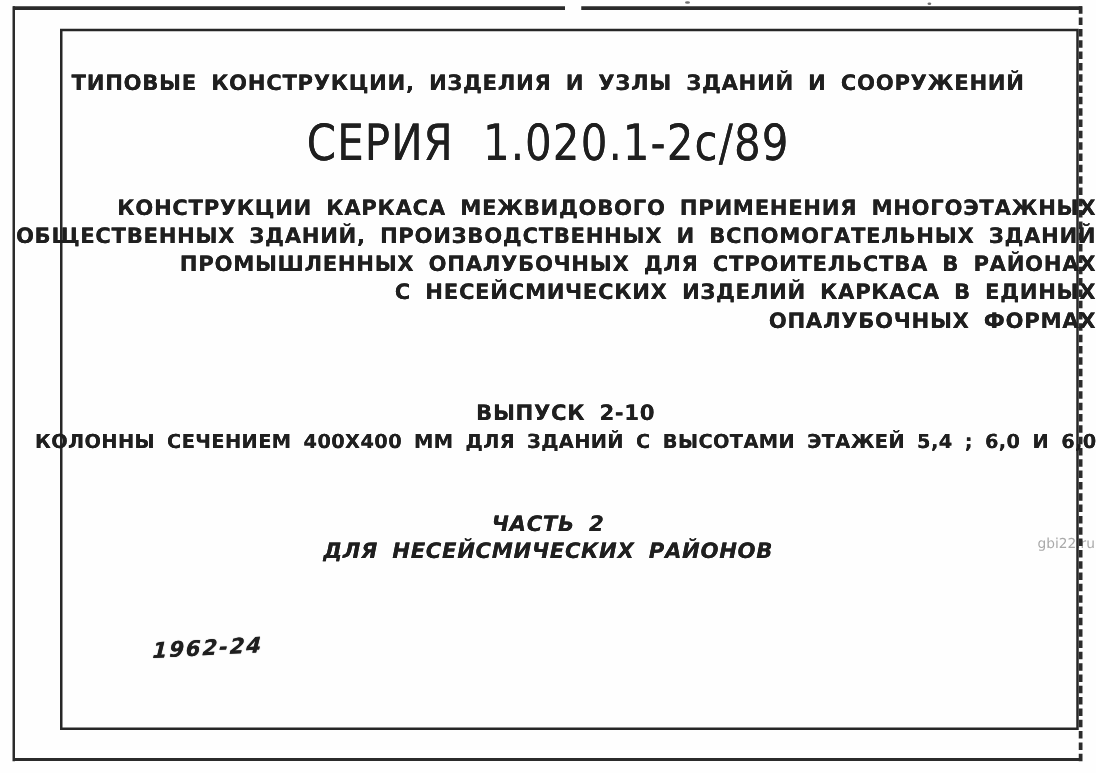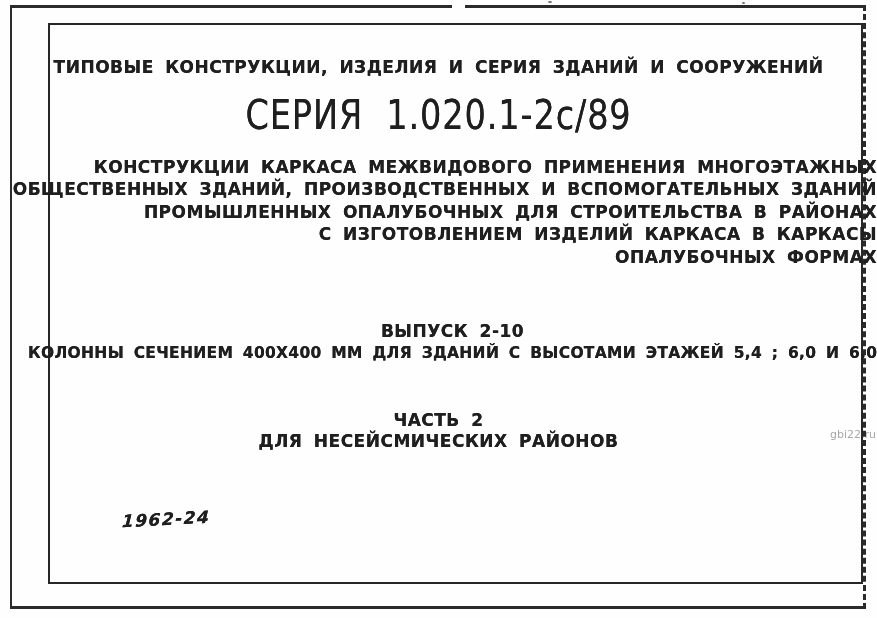--- a/index.html
+++ b/index.html
@@ -81,20 +81,21 @@
   }
   .issue-subject {
     font-size: 15.5px;
     letter-spacing: 0.3px;
     word-spacing: 4px;
   }
   .part-block {
     top: 410px;
     line-height: 21px;
     font-size: 17px;
+    font-style: italic;
   }
   .handwriting {
     position: absolute;
     left: 122px; top: 509px;
     font-size: 17px;
     font-style: italic;
     font-weight: bold;
     letter-spacing: 1.5px;
     transform: rotate(-3deg) skewX(-6deg);
     text-shadow: 0 0 0.6px #1a1a1a;
@@ -123,29 +124,29 @@
 <div class="page">
 
   <div class="watermark">gbi22.ru</div>
 
   <div class="outer-frame"></div>
   <div class="outer-frame-gap"></div>
   <div class="inner-frame"></div>
   <div class="speck s1"></div>
   <div class="speck s2"></div>
 
-  <div class="txt header-line">ТИПОВЫЕ КОНСТРУКЦИИ, ИЗДЕЛИЯ И СЕРИЯ ЗДАНИЙ И СООРУЖЕНИЙ</div>
+  <div class="txt header-line">ТИПОВЫЕ КОНСТРУКЦИИ, ИЗДЕЛИЯ И УЗЛЫ ЗДАНИЙ И СООРУЖЕНИЙ</div>
 
   <div class="txt series-line">СЕРИЯ 1.020.1-2с/89</div>
 
   <div class="txt desc-block">
     <div>КОНСТРУКЦИИ КАРКАСА МЕЖВИДОВОГО ПРИМЕНЕНИЯ МНОГОЭТАЖНЫХ</div>
     <div>ОБЩЕСТВЕННЫХ ЗДАНИЙ, ПРОИЗВОДСТВЕННЫХ И ВСПОМОГАТЕЛЬНЫХ ЗДАНИЙ</div>
     <div>ПРОМЫШЛЕННЫХ ОПАЛУБОЧНЫХ ДЛЯ СТРОИТЕЛЬСТВА В РАЙОНАХ</div>
-    <div>С ИЗГОТОВЛЕНИЕМ ИЗДЕЛИЙ КАРКАСА В КАРКАСЫ</div>
+    <div>С НЕСЕЙСМИЧЕСКИХ ИЗДЕЛИЙ КАРКАСА В ЕДИНЫХ</div>
     <div>ОПАЛУБОЧНЫХ ФОРМАХ</div>
   </div>
 
   <div class="txt issue-block">
     <div>ВЫПУСК 2-10</div>
     <div class="issue-subject">КОЛОННЫ СЕЧЕНИЕМ 400Х400 ММ ДЛЯ ЗДАНИЙ С ВЫСОТАМИ ЭТАЖЕЙ 5,4 ; 6,0 И 6,0 (7,2) М</div>
   </div>
 
   <div class="txt part-block">
     <div>ЧАСТЬ 2</div>

